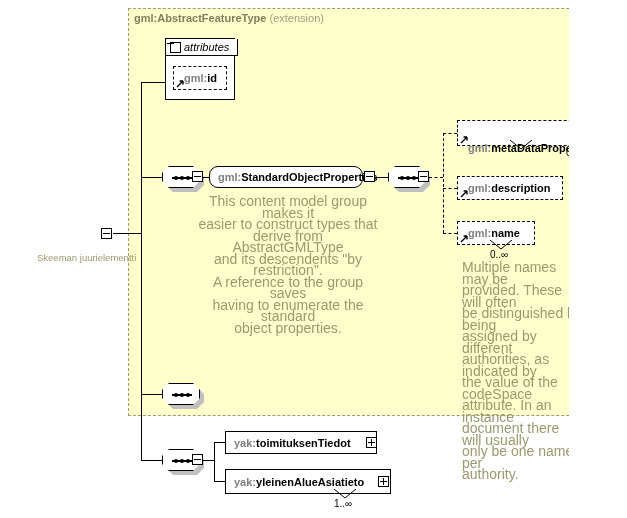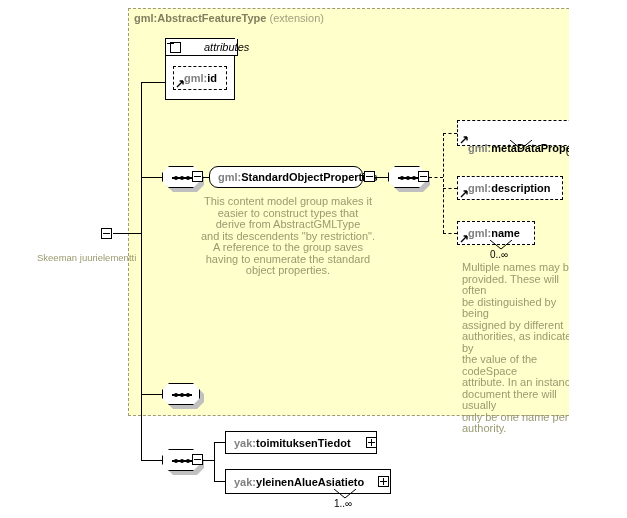--- a/index.html
+++ b/index.html
@@ -202,21 +202,21 @@
     width: 4px;
     height: 4px;
     background: #000000;
     border-radius: 50%;
     top: 9px;
   }
 
   
   .annot {
     position: absolute;
-    font-size: 11px;
+    font-size: 14px;
     line-height: 11.5px;
     color: #9a9a70;
     white-space: pre-line;
   }
   .annot-center { text-align: center; }
   .annot-left { text-align: left; }
 
   
   .occurs {
     position: absolute;
@@ -251,21 +251,21 @@
   <div class="line-h" style="left:141px; top:177px; width:21px;"></div>
 
   <div class="line-h" style="left:141px; top:394px; width:21px;"></div>
 
   <div class="line-h" style="left:141px; top:460px; width:21px;"></div>
 
   <div class="toggle" style="left:101px; top:228px;"></div>
   <div class="root-caption" style="left:12px; top:252px;">Skeeman juurielementti</div>
 
   <div class="attr-box" style="left:165px; top:38px; width:70px; height:62px;">
-    <div class="attr-head" style="width:72px;gap:20px;">
+    <div class="attr-head" style="width:72px;">
       <span class="toggle"></span>
       <span class="attr-head-label">attributes</span>
     </div>
   </div>
 
   <div class="abs" style="left:169px; top:42px; width:70px; height:62px; background:#c0c0c0; z-index:-2;"></div>
 
   <div class="node node-dashed" style="left:173px; top:66px; width:54px; height:24px;">
     <span class="shadow"></span>
     <span class="node-label" style="padding-left:10px;"><span class="ns-prefix">gml:</span>id</span>

